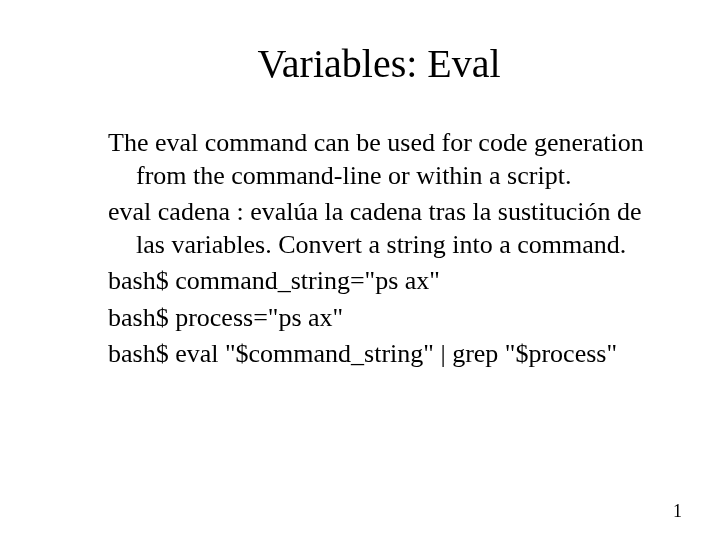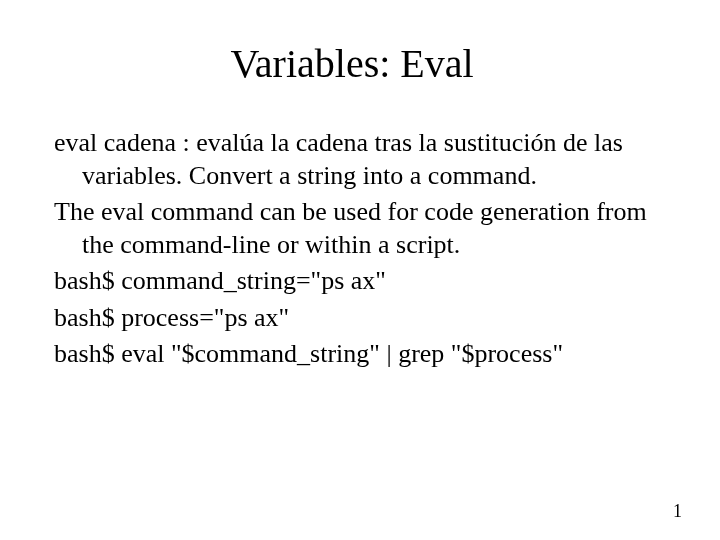--- a/index.html
+++ b/index.html
@@ -10,21 +10,21 @@
     background: #ffffff;
     font-family: 'Times New Roman', Times, serif;
     color: #000000;
     overflow: hidden;
   }
   .slide {
     width: 720px;
     height: 540px;
     position: relative;
     box-sizing: border-box;
-    padding: 30px 70px 0 54px;
+    padding: 30px 70px 0 108px;
   }
   .title {
     text-align: center;
     font-size: 40px;
     font-weight: normal;
     margin: 10px 0 40px 0;
   }
   .body {
     font-size: 26px;
     line-height: 1.25;
@@ -40,20 +40,20 @@
     right: 38px;
     font-size: 18px;
   }
 </style>
 </head>
 <body>
 
 <div class="slide">
   <div class="title">Variables: Eval</div>
   <div class="body">
+    <p class="para">The eval command can be used for code generation from the command-line or within a script.</p>
     <p class="para">eval cadena : evalúa la cadena tras la sustitución de las variables. Convert a string into a command.</p>
-    <p class="para">The eval command can be used for code generation from the command-line or within a script.</p>
     <p class="para">bash$ command_string="ps ax"</p>
     <p class="para">bash$ process="ps ax"</p>
     <p class="para">bash$ eval "$command_string" | grep "$process"</p>
   </div>
   <div class="page-number">1</div>
 </div>
 
 </body></html>

